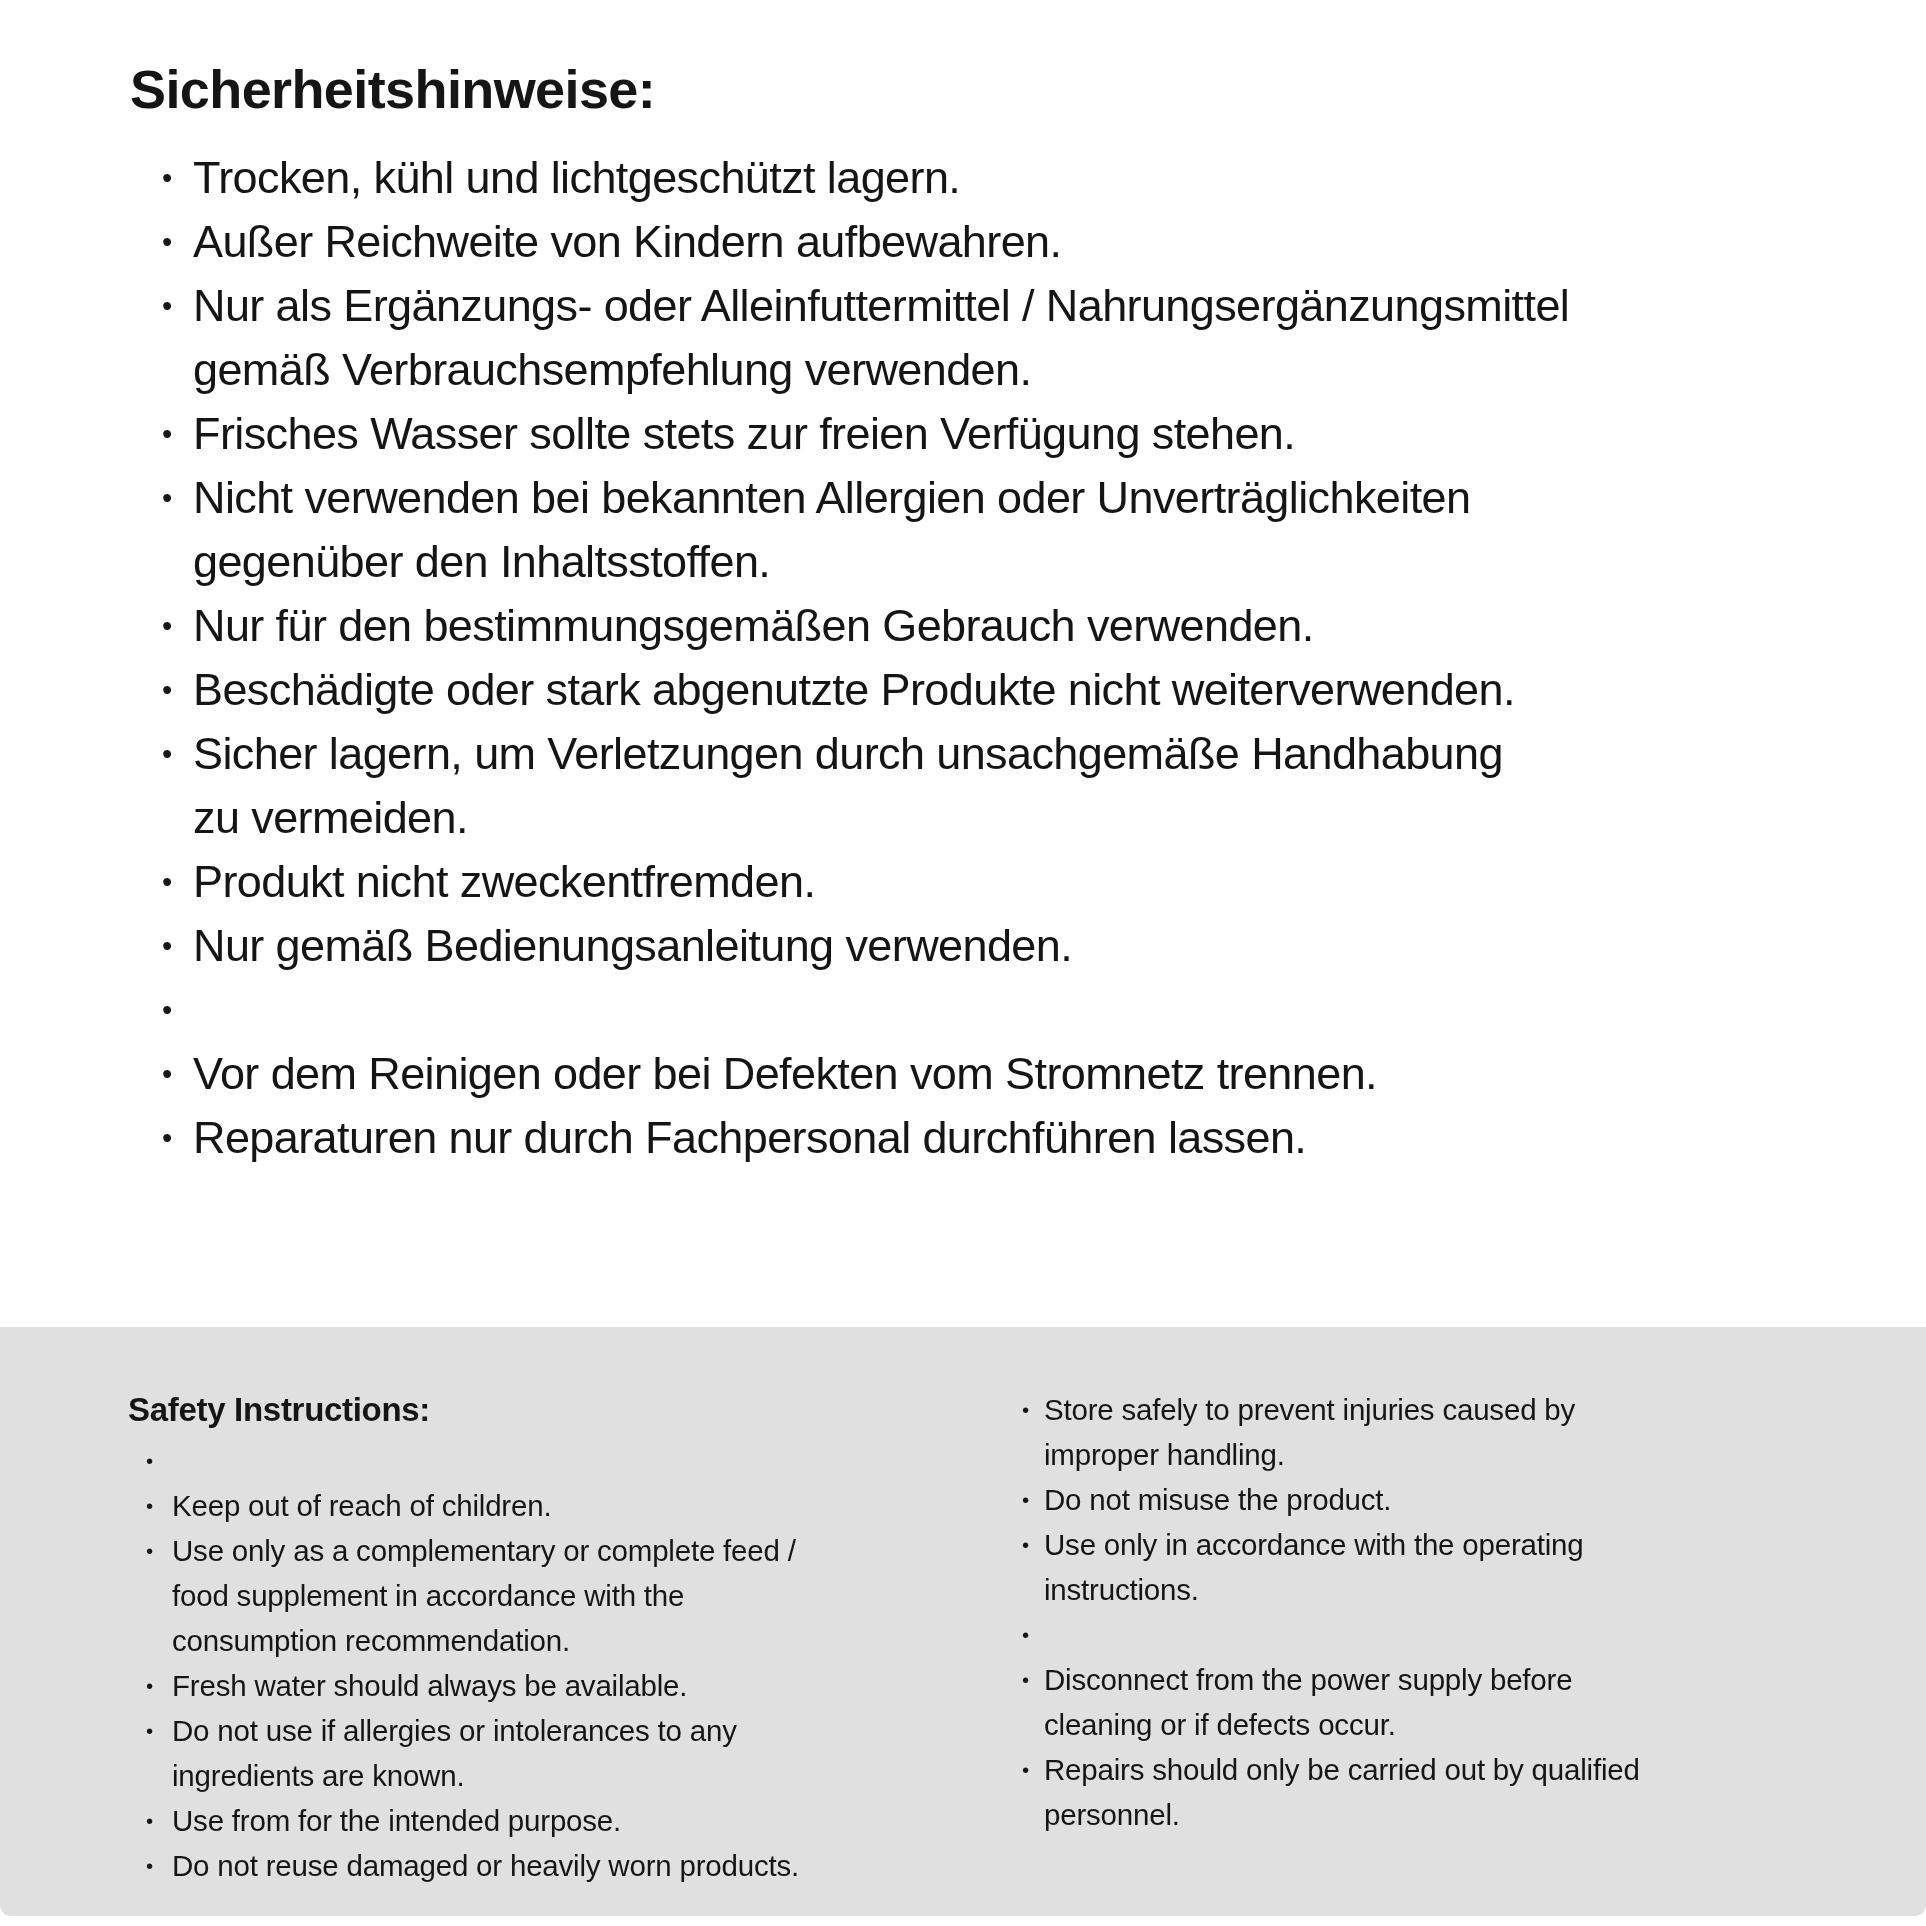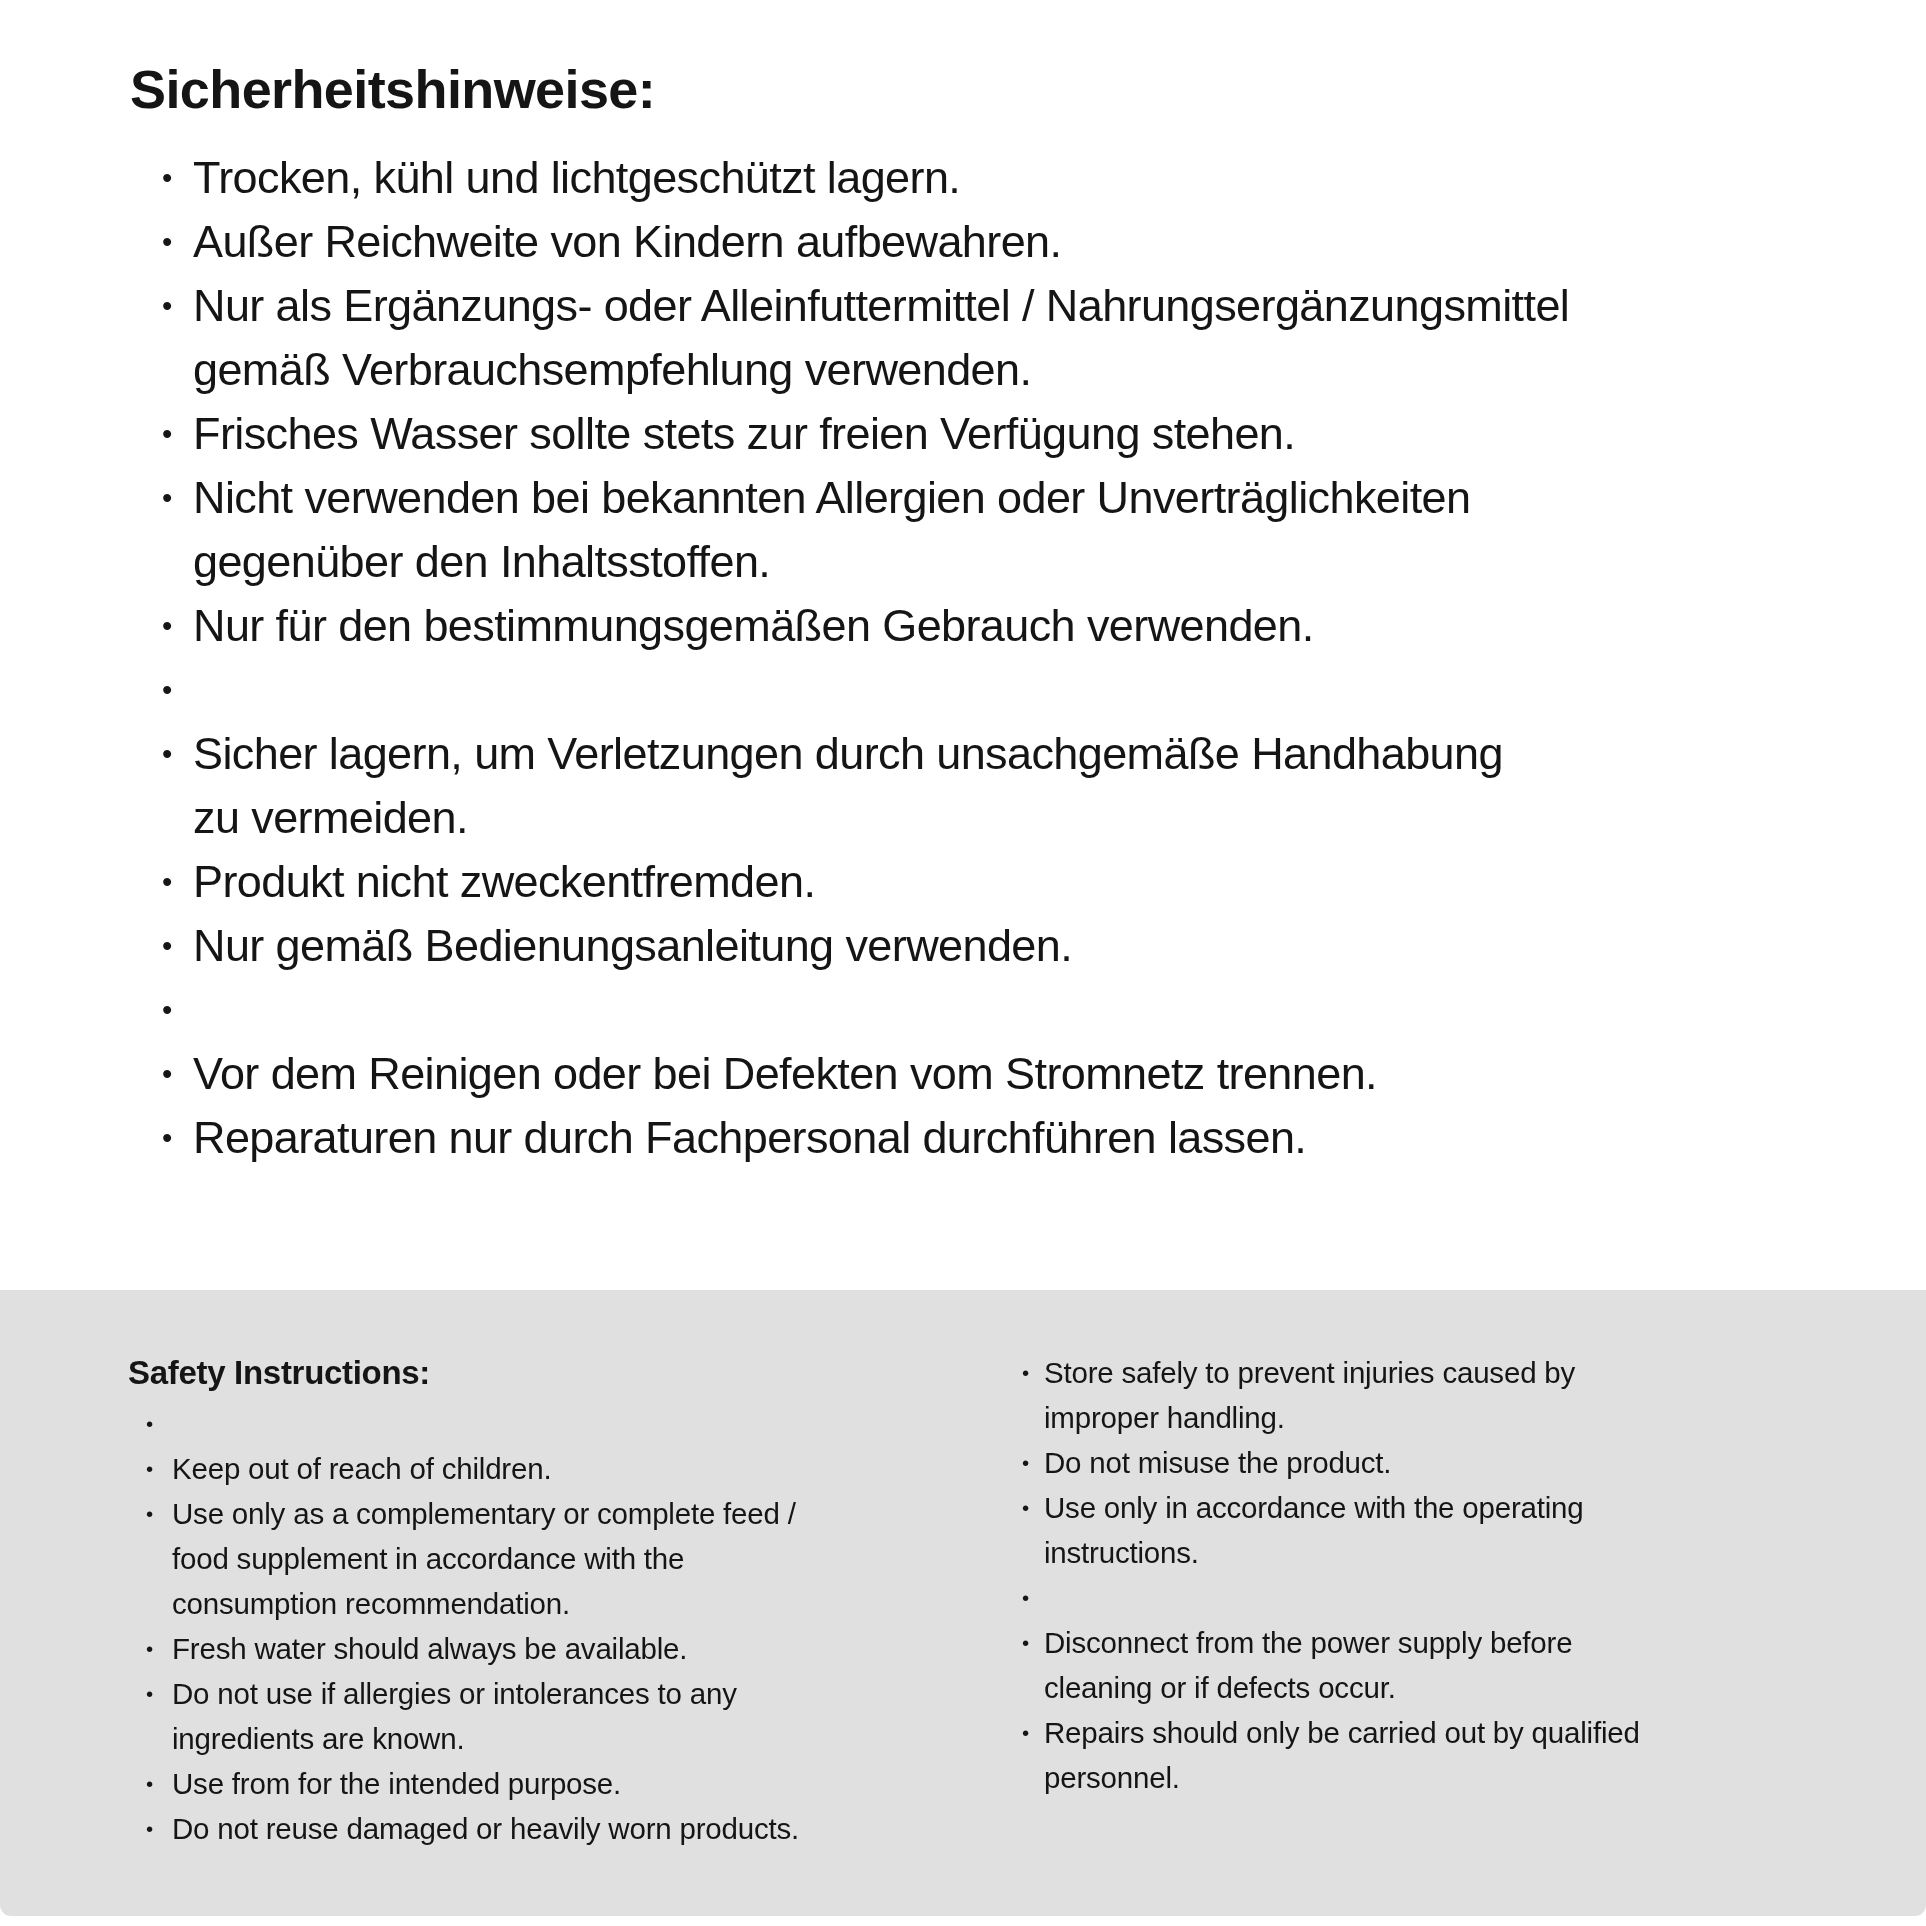--- a/index.html
+++ b/index.html
@@ -45,20 +45,21 @@
     line-height:64px;
   }
   .text { white-space:pre-line; }
   
   .en-section {
     flex:1;
     background:var(--section-bg, #e0e0e0);
     display:flex;
     padding:60px 26px 0 128px;
     overflow:hidden;
+    margin-top:37px;
   }
   .en-left { width:894px; flex:0 0 auto; }
   .en-right { flex:1; }
   .en-title {
     font-size:33px;
     line-height:45px;
     font-weight:700;
     letter-spacing:-0.3px;
   }
   .en-list {
@@ -105,20 +106,21 @@
           <span class="bullet">•</span>
           <span class="text">Nicht verwenden bei bekannten Allergien oder Unverträglichkeiten
 gegenüber den Inhaltsstoffen.</span>
         </li>
         <li>
           <span class="bullet">•</span>
           <span class="text">Nur für den bestimmungsgemäßen Gebrauch verwenden.</span>
         </li>
         <li>
           <span class="bullet">•</span>
+          <span class="text">Beschädigte oder stark abgenutzte Produkte nicht weiterverwenden.</span>
         </li>
         <li>
           <span class="bullet">•</span>
           <span class="text">Sicher lagern, um Verletzungen durch unsachgemäße Handhabung
 zu vermeiden.</span>
         </li>
         <li>
           <span class="bullet">•</span>
           <span class="text">Produkt nicht zweckentfremden.</span>
         </li>

